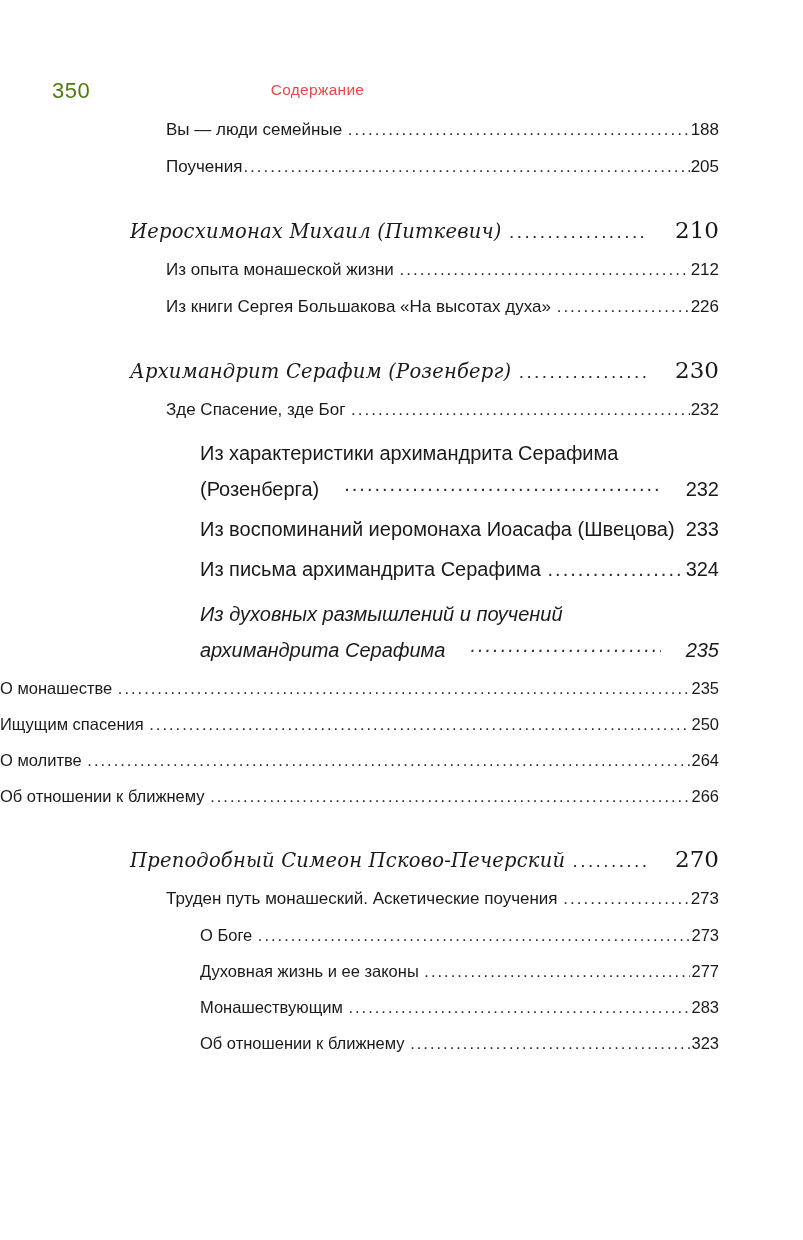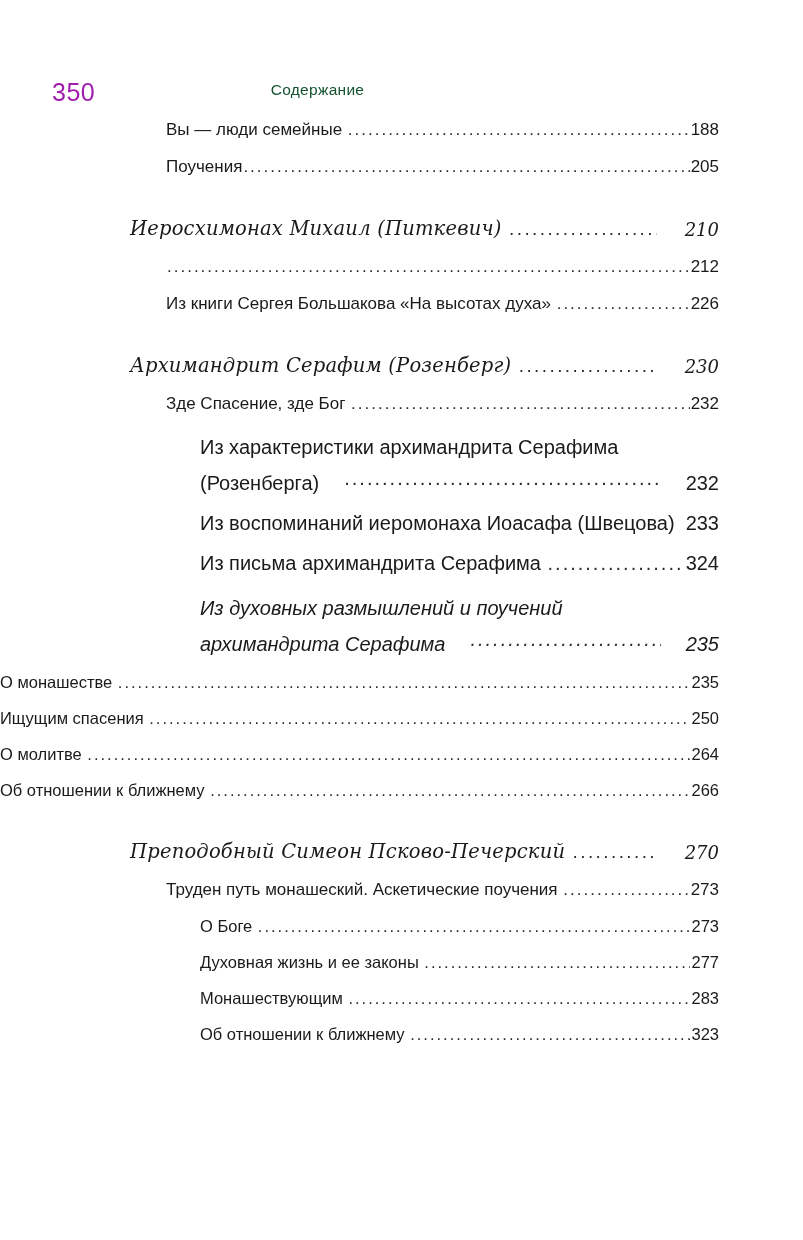--- a/index.html
+++ b/index.html
@@ -27,33 +27,33 @@
     position: absolute;
     top: 78px;
     left: 0;
     width: 803px;
     height: 26px;
   }
   .folio {
     position: absolute;
     left: 52px;
     top: 0;
-    font-size: 25px;
+    font-size: 22px;
     letter-spacing: 0.5px;
-    color: #a21caf;
+    color: #4d7c0f;
     font-family: "Liberation Sans", sans-serif;
   }
   .head-title {
     position: absolute;
     left: 0;
     top: 3px;
     width: 635px;
     text-align: center;
     font-size: 15.5px;
-    color: #14532d;
+    color: #ef4444;
     letter-spacing: 0.3px;
   }
   .toc {
     position: absolute;
     top: 120px;
     left: 0;
     width: 803px;
   }
   .toc-row {
     display: flex;
@@ -92,22 +92,21 @@
 
   
   .lvl-chapter .toc-label {
     font-family: "DejaVu Serif", serif;
     font-style: italic;
     font-size: 19.5px;
     letter-spacing: 0.2px;
   }
   .lvl-chapter .toc-page {
     font-family: "DejaVu Serif", serif;
-    font-style: italic;
-    font-size: 18px;
+    font-size: 23px;
     margin-left: 27px;
   }
   .lvl-chapter .leader::after { letter-spacing: 2.4px; font-size: 19px; }
 
   .lvl-1 { font-size: 17px; }
   .lvl-2 { font-size: 17px; }
   .lvl-3 { font-size: 20px; }
   .lvl-4 { font-size: 16.5px; }
 
   .row-gap-sm { margin-top: 17px; }
@@ -144,20 +143,21 @@
         <span class="toc-label">Поучения</span>
         <span class="leader"></span>
         <span class="toc-page">205</span>
       </div>
       <div class="toc-row lvl-chapter ind-0 row-gap-lg">
         <span class="toc-label">Иеросхимонах Михаил (Питкевич) </span>
         <span class="leader"></span>
         <span class="toc-page">210</span>
       </div>
       <div class="toc-row lvl-2 ind-1 row-gap-sm">
+        <span class="toc-label">Из опыта монашеской жизни </span>
         <span class="leader"></span>
         <span class="toc-page">212</span>
       </div>
       <div class="toc-row lvl-2 ind-1 row-gap-sm">
         <span class="toc-label">Из книги Сергея Большакова «На высотах духа» </span>
         <span class="leader"></span>
         <span class="toc-page">226</span>
       </div>
       <div class="toc-row lvl-chapter ind-0 row-gap-lg">
         <span class="toc-label">Архимандрит Серафим (Розенберг) </span>

